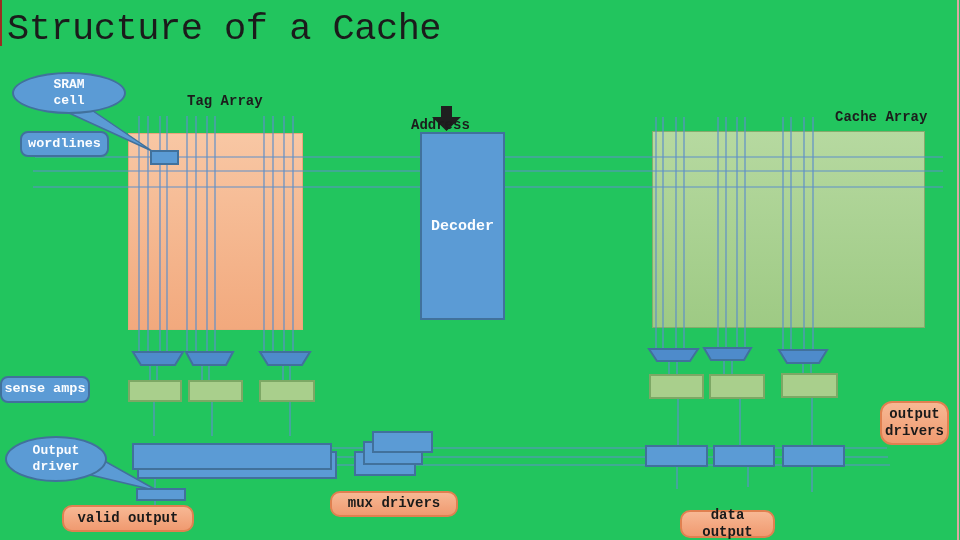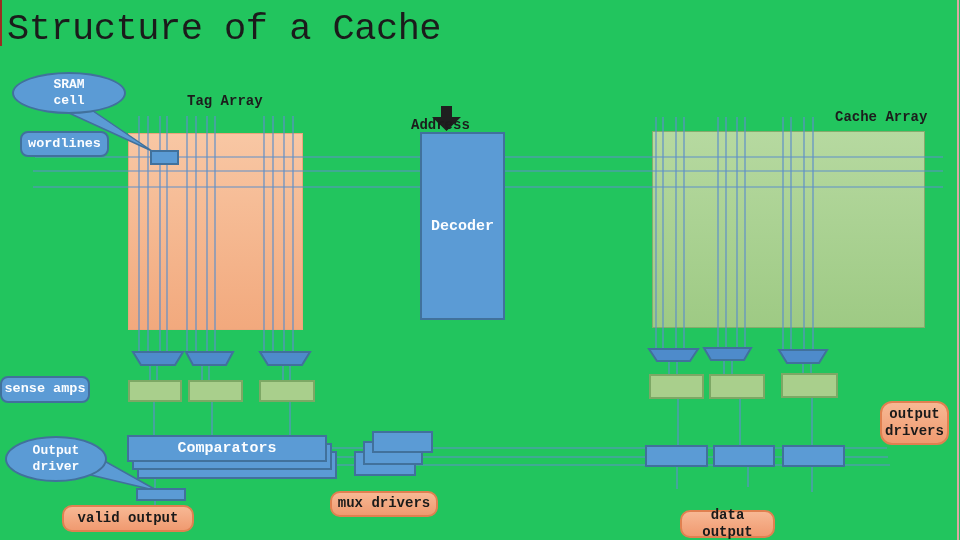--- a/index.html
+++ b/index.html
@@ -166,44 +166,41 @@
   <div class="abs green-box" style="left:128px;top:380px;width:54px;height:22px;"></div>
   <div class="abs green-box" style="left:188px;top:380px;width:55px;height:22px;"></div>
   <div class="abs green-box" style="left:259px;top:380px;width:56px;height:22px;"></div>
 
   <div class="abs green-box" style="left:649px;top:374px;width:55px;height:25px;"></div>
   <div class="abs green-box" style="left:709px;top:374px;width:56px;height:25px;"></div>
   <div class="abs green-box" style="left:781px;top:373px;width:57px;height:25px;"></div>
 
   <div class="abs blue-box comp" style="left:137px;top:451px;height:28px;"></div>
   <div class="abs blue-box comp" style="left:132px;top:443px;"></div>
-  <div class="abs blue-box comp comp-front" style="left:127px;top:435px;">
-    <span>Comparators</span>
-  </div>
 
   <div class="abs blue-box" style="left:354px;top:451px;width:62px;height:25px;"></div>
   <div class="abs blue-box" style="left:363px;top:441px;width:60px;height:24px;"></div>
   <div class="abs blue-box" style="left:372px;top:431px;width:61px;height:22px;"></div>
 
   <div class="abs blue-box ellipse" style="left:5px;top:436px;width:102px;height:46px;">
     <span>
       <span>Output</span><br>
       <span>driver</span>
     </span>
   </div>
   <div class="abs small-rect" style="left:136px;top:488px;width:50px;height:13px;"></div>
 
   <div class="abs blue-box" style="left:645px;top:445px;width:63px;height:22px;"></div>
   <div class="abs blue-box" style="left:713px;top:445px;width:62px;height:22px;"></div>
   <div class="abs blue-box" style="left:782px;top:445px;width:63px;height:22px;"></div>
 
   <div class="abs orange-label" style="left:62px;top:505px;width:132px;height:27px;">
     <span>valid output</span>
   </div>
-  <div class="abs orange-label" style="left:330px;top:491px;width:108px;height:26px;">
+  <div class="abs orange-label" style="left:330px;top:491px;width:128px;height:26px;">
     <span>mux drivers</span>
   </div>
   <div class="abs orange-label" style="left:680px;top:510px;width:95px;height:28px;">
     <span>data output</span>
   </div>
   <div class="abs orange-label" style="left:880px;top:401px;width:69px;height:44px;border-radius:12px;">
     <span>
       <span>output</span><br>
       <span>drivers</span>
     </span>

